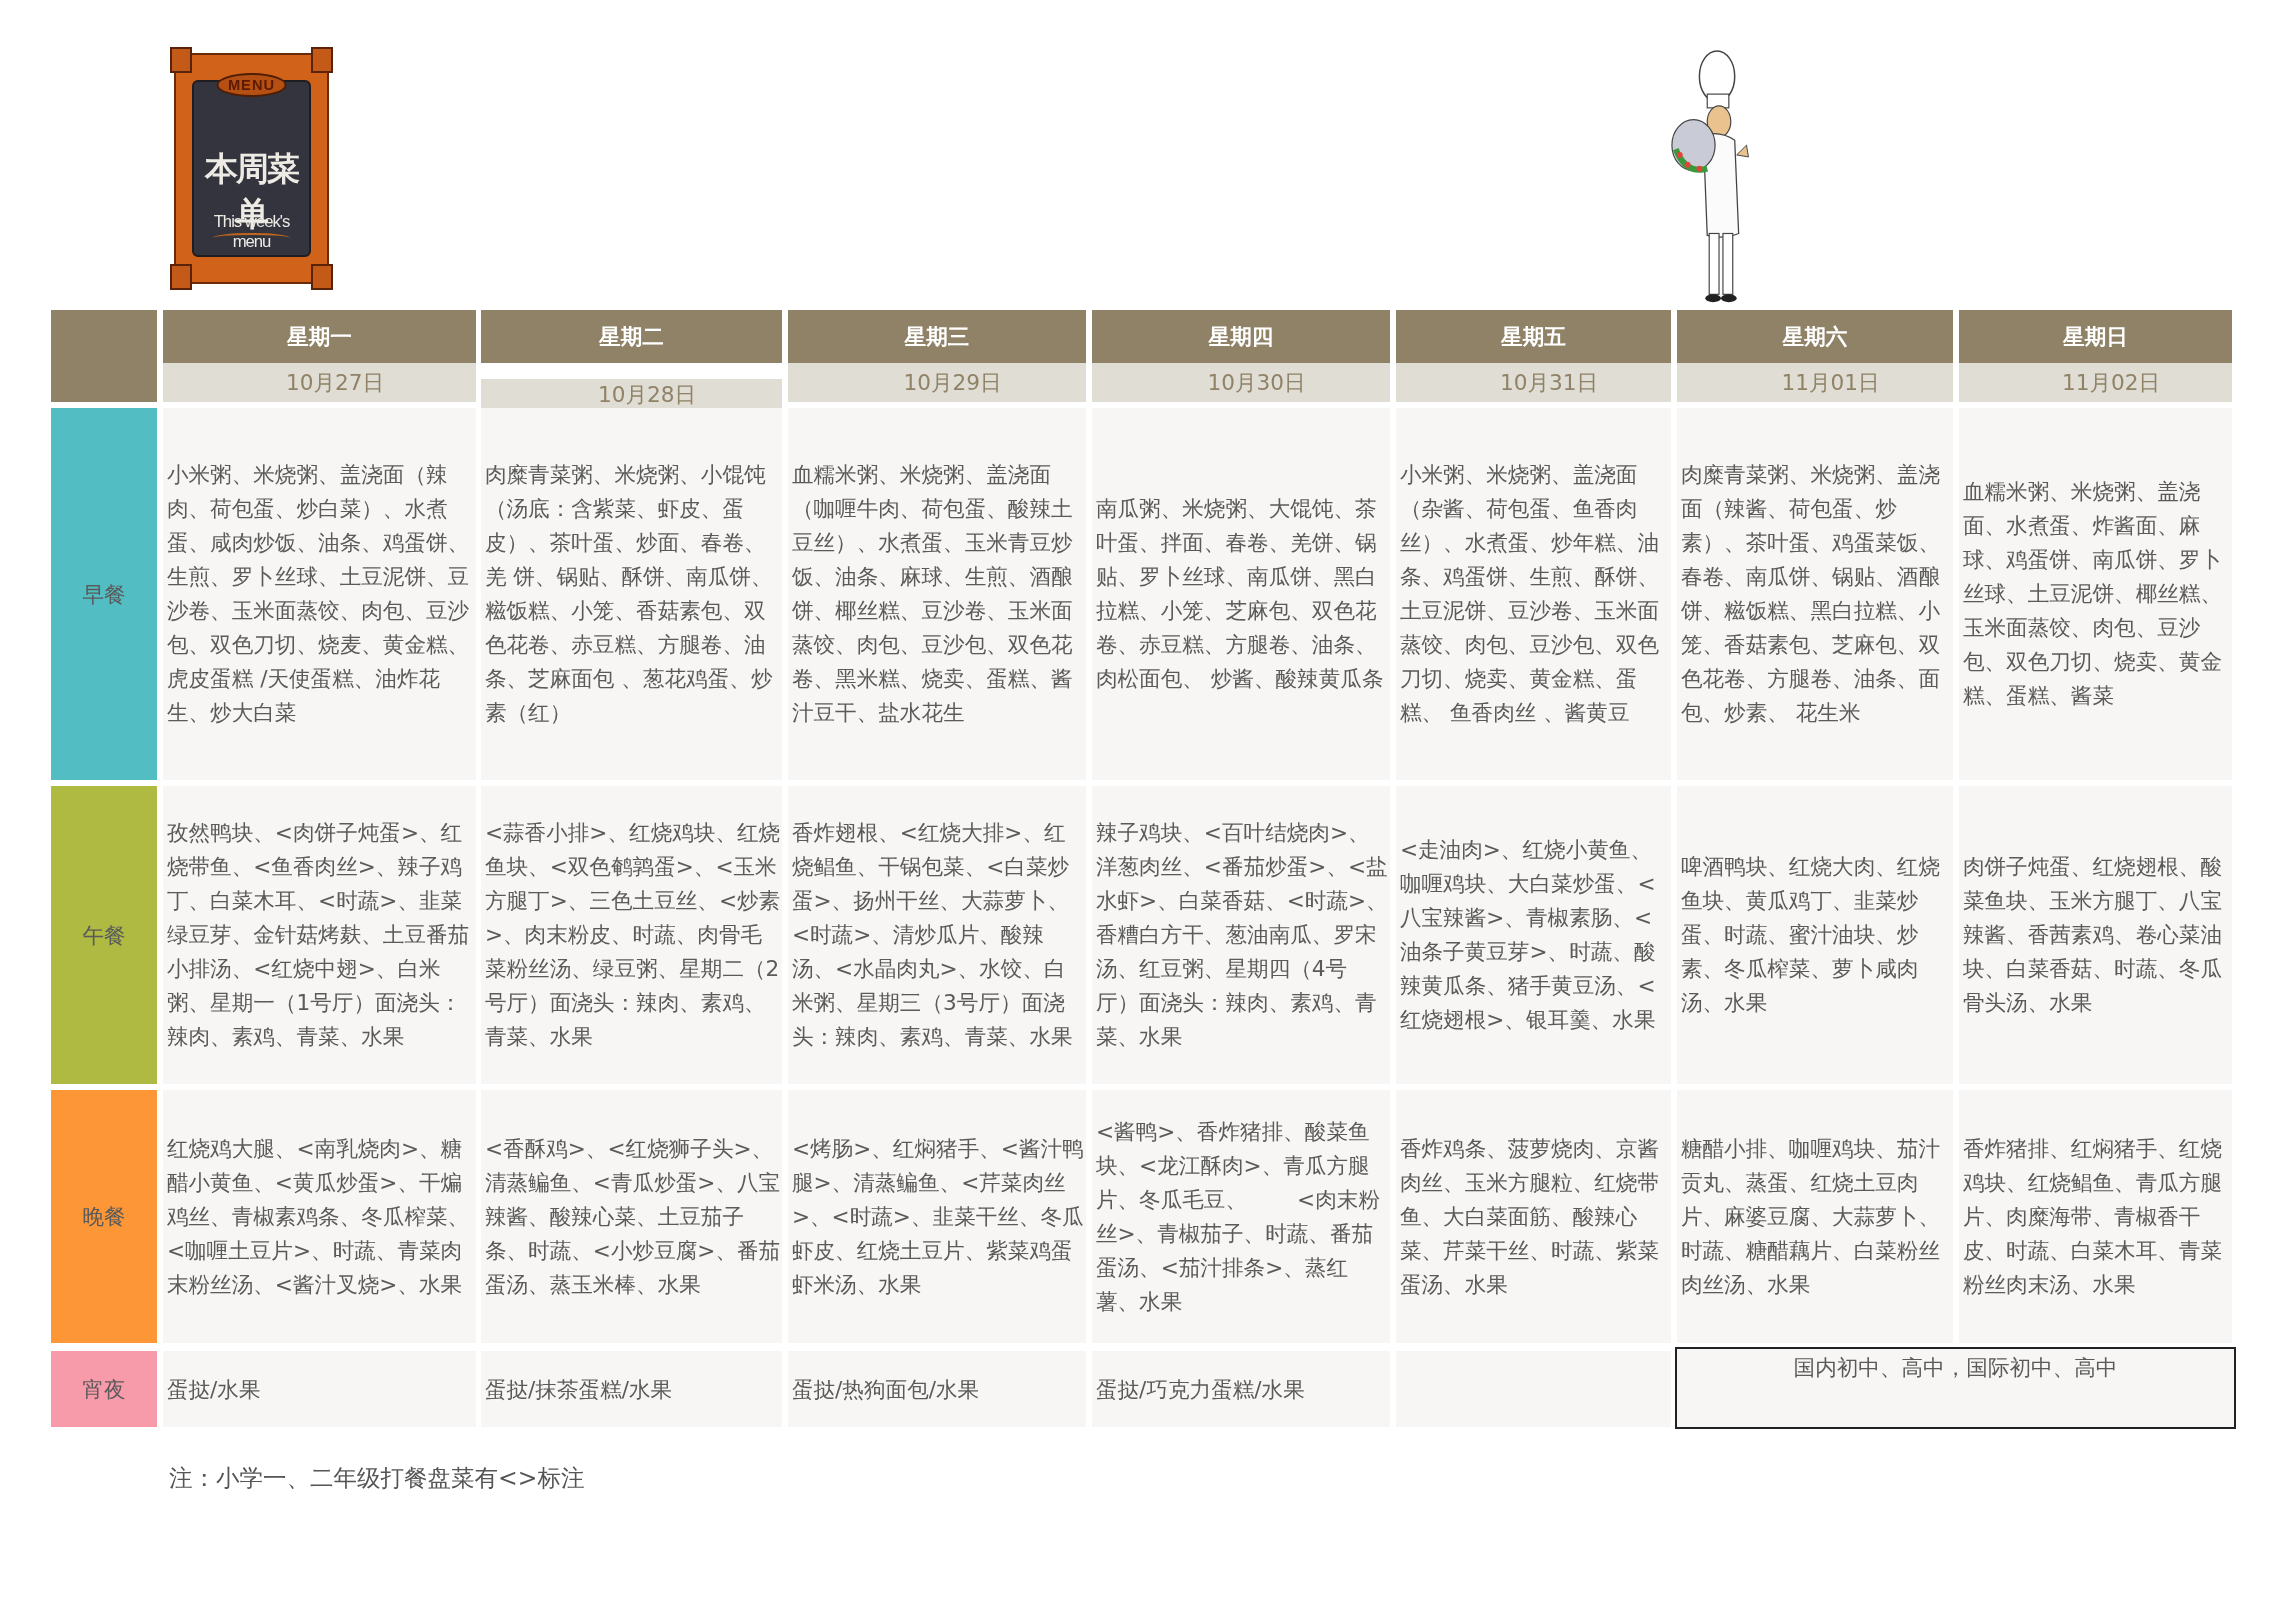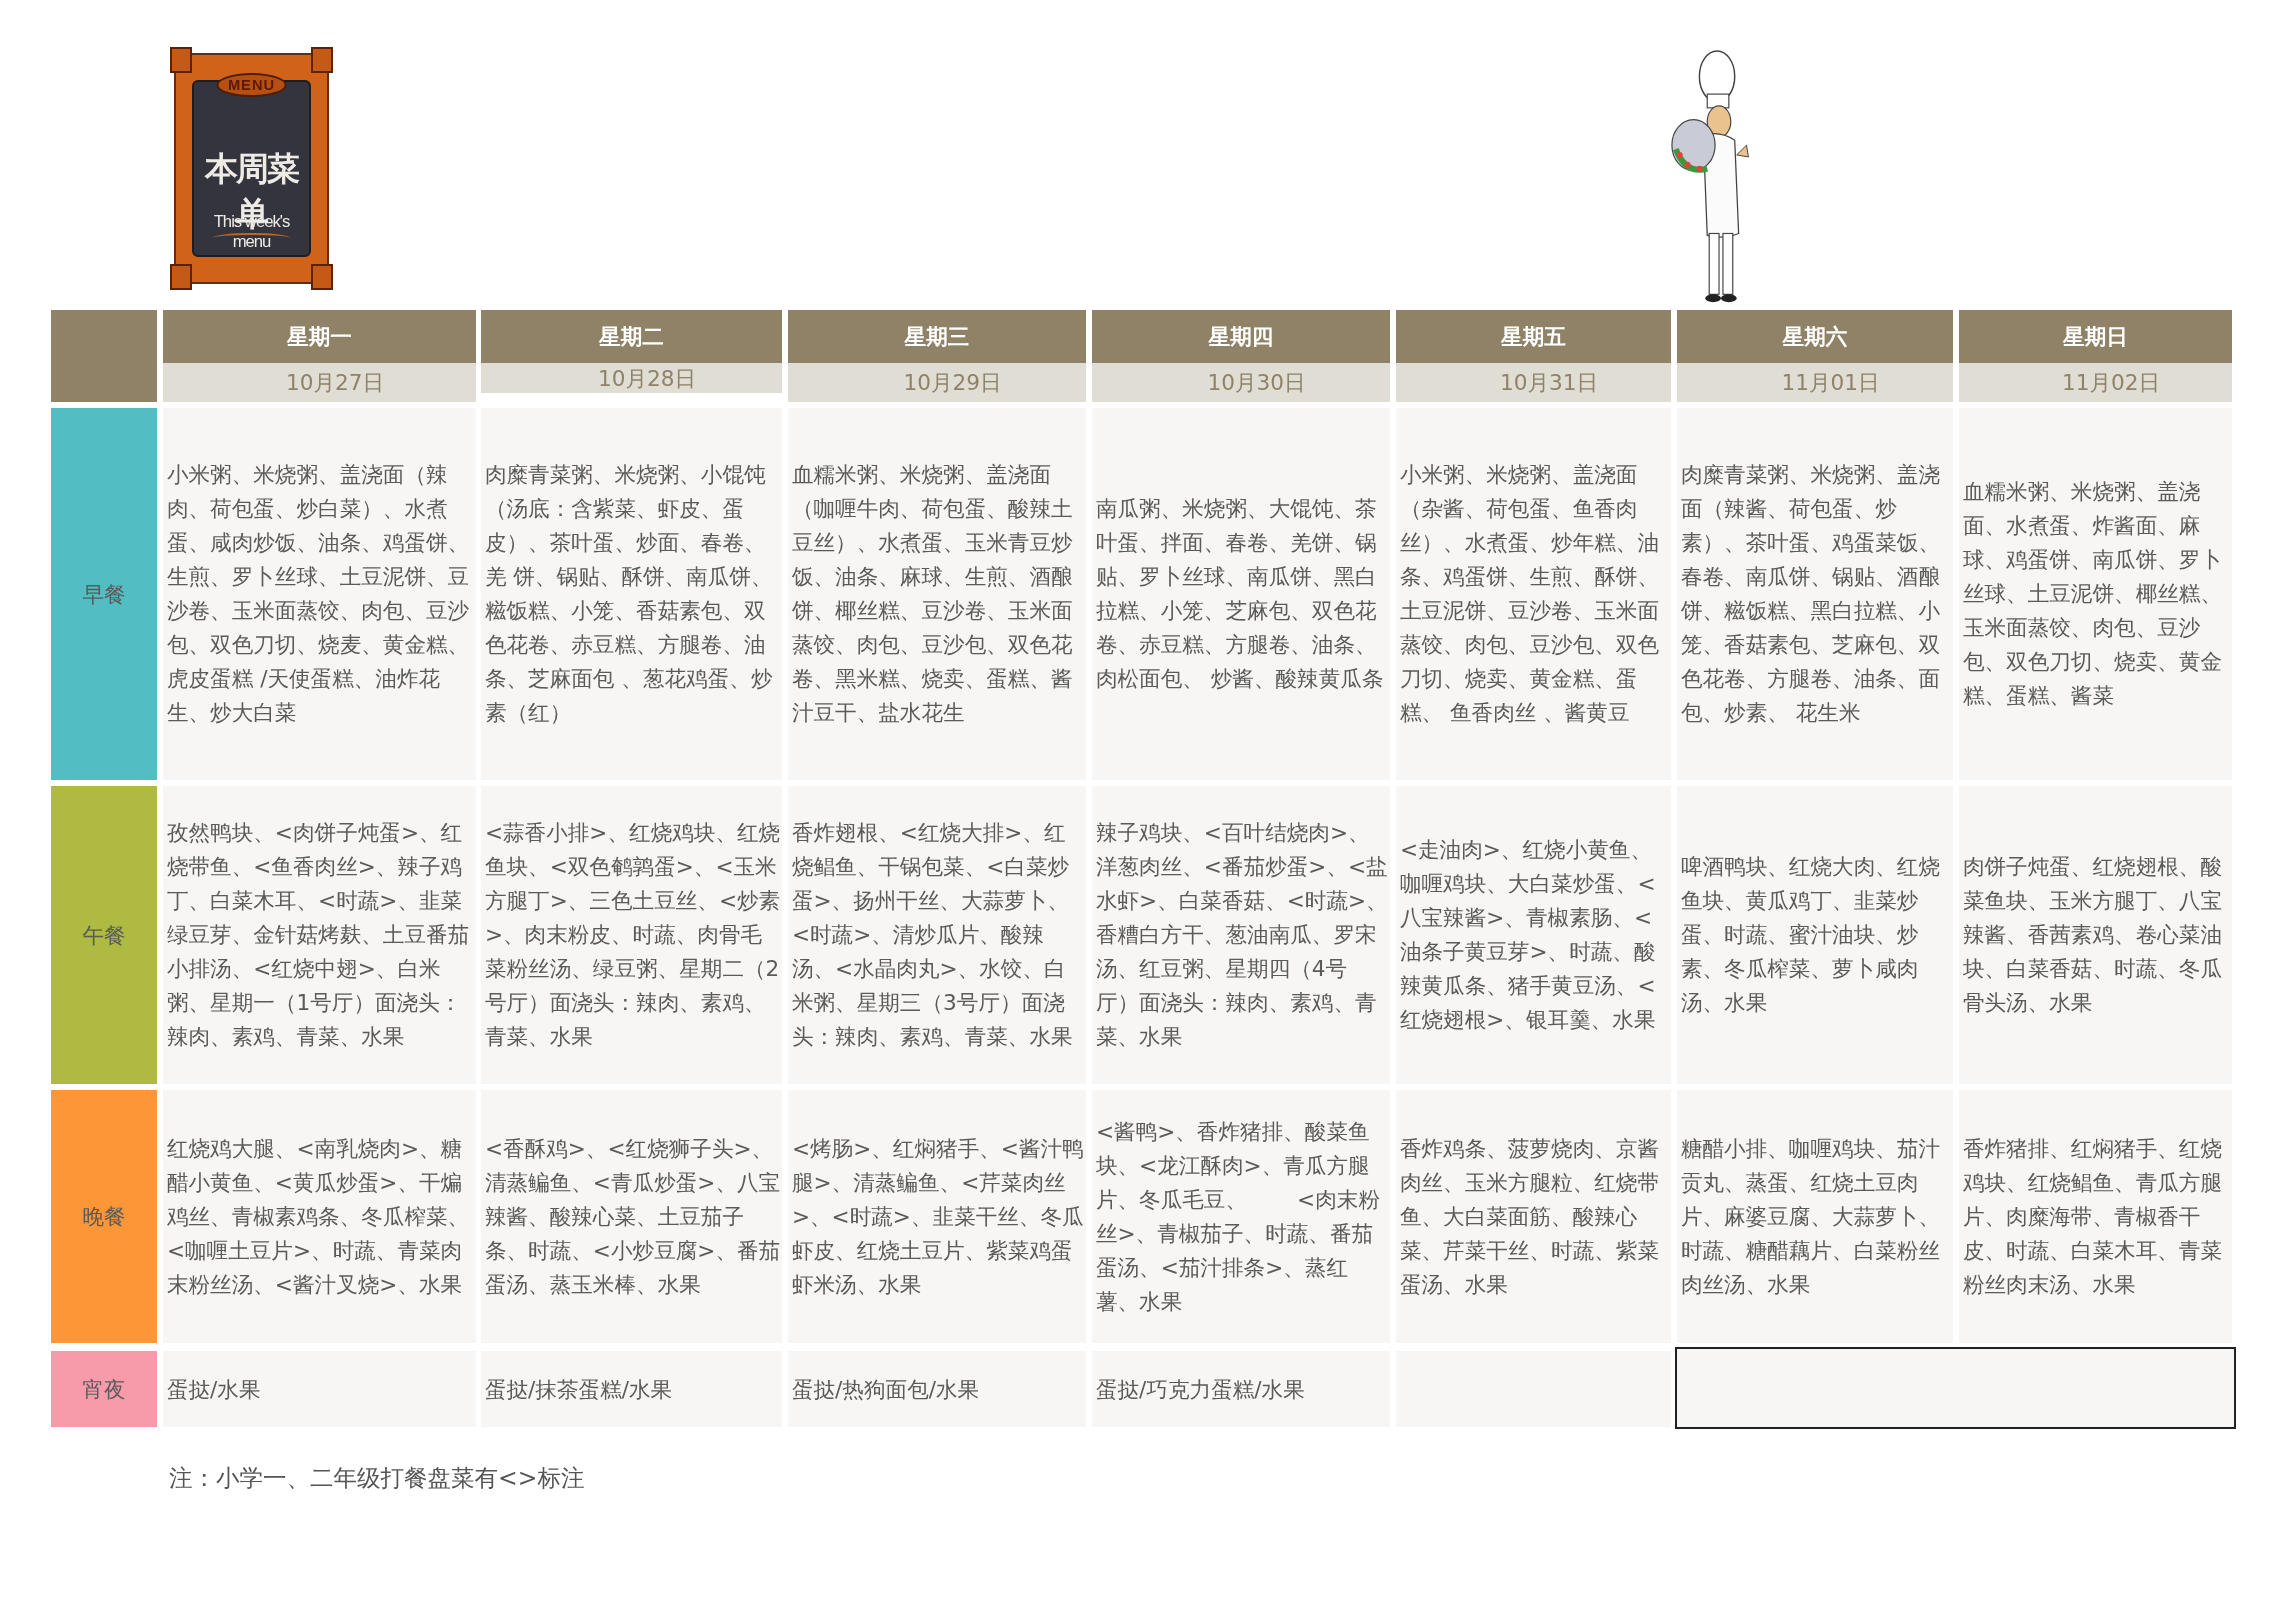--- a/index.html
+++ b/index.html
@@ -74,21 +74,21 @@
   <ellipse cx="64" cy="256" rx="8" ry="4" fill="#222"></ellipse>
 </svg>
 
 <div class="grid">
 
   <div class="cell corner" style="left:0;top:0;width:106px;height:92px"></div>
 
   <div class="cell hdr-day" style="left:112px;top:0;width:313px;height:53px">星期一</div>
   <div class="cell hdr-date" style="left:112px;top:53px;width:313px;height:39px">10月27日</div>
   <div class="cell hdr-day" style="left:430px;top:0;width:301px;height:53px">星期二</div>
-  <div class="cell hdr-date" style="left:430px;top:53px;width:301px;height:30px">10月28日</div>
+  <div class="cell hdr-date" style="left:430px;top:69px;width:301px;height:30px">10月28日</div>
   <div class="cell hdr-day" style="left:737px;top:0;width:298px;height:53px">星期三</div>
   <div class="cell hdr-date" style="left:737px;top:53px;width:298px;height:39px">10月29日</div>
   <div class="cell hdr-day" style="left:1041px;top:0;width:298px;height:53px">星期四</div>
   <div class="cell hdr-date" style="left:1041px;top:53px;width:298px;height:39px">10月30日</div>
   <div class="cell hdr-day" style="left:1345px;top:0;width:275px;height:53px">星期五</div>
   <div class="cell hdr-date" style="left:1345px;top:53px;width:275px;height:39px">10月31日</div>
   <div class="cell hdr-day" style="left:1626px;top:0;width:276px;height:53px">星期六</div>
   <div class="cell hdr-date" style="left:1626px;top:53px;width:276px;height:39px">11月01日</div>
   <div class="cell hdr-day" style="left:1908px;top:0;width:273px;height:53px">星期日</div>
   <div class="cell hdr-date" style="left:1908px;top:53px;width:273px;height:39px">11月02日</div>
@@ -162,17 +162,18 @@
       <span>香炸猪排、红焖猪手、红烧鸡块、红烧鲳鱼、青瓜方腿片、肉糜海带、青椒香干皮、时蔬、白菜木耳、青菜粉丝肉末汤、水果</span>
     </div>
 
   <div class="cell lbl" style="left:0;top:1041px;width:106px;height:76px;background:#f79bab">宵夜</div>
   <div class="cell night" style="left:112px;top:1041px;width:313px;height:76px">蛋挞/水果</div>
   <div class="cell night" style="left:430px;top:1041px;width:301px;height:76px">蛋挞/抹茶蛋糕/水果</div>
   <div class="cell night" style="left:737px;top:1041px;width:298px;height:76px">蛋挞/热狗面包/水果</div>
   <div class="cell night" style="left:1041px;top:1041px;width:298px;height:76px">蛋挞/巧克力蛋糕/水果</div>
   <div class="cell night" style="left:1345px;top:1041px;width:275px;height:76px"></div>
   <div class="night-box" style="left:1624px;top:1037px;width:561px;height:82px">
+    <div>国内初中、高中，国际初中、高中</div>
   </div>
 </div>
 
 <div class="note">注：小学一、二年级打餐盘菜有&lt;&gt;标注</div>
 
 
 </body></html>

